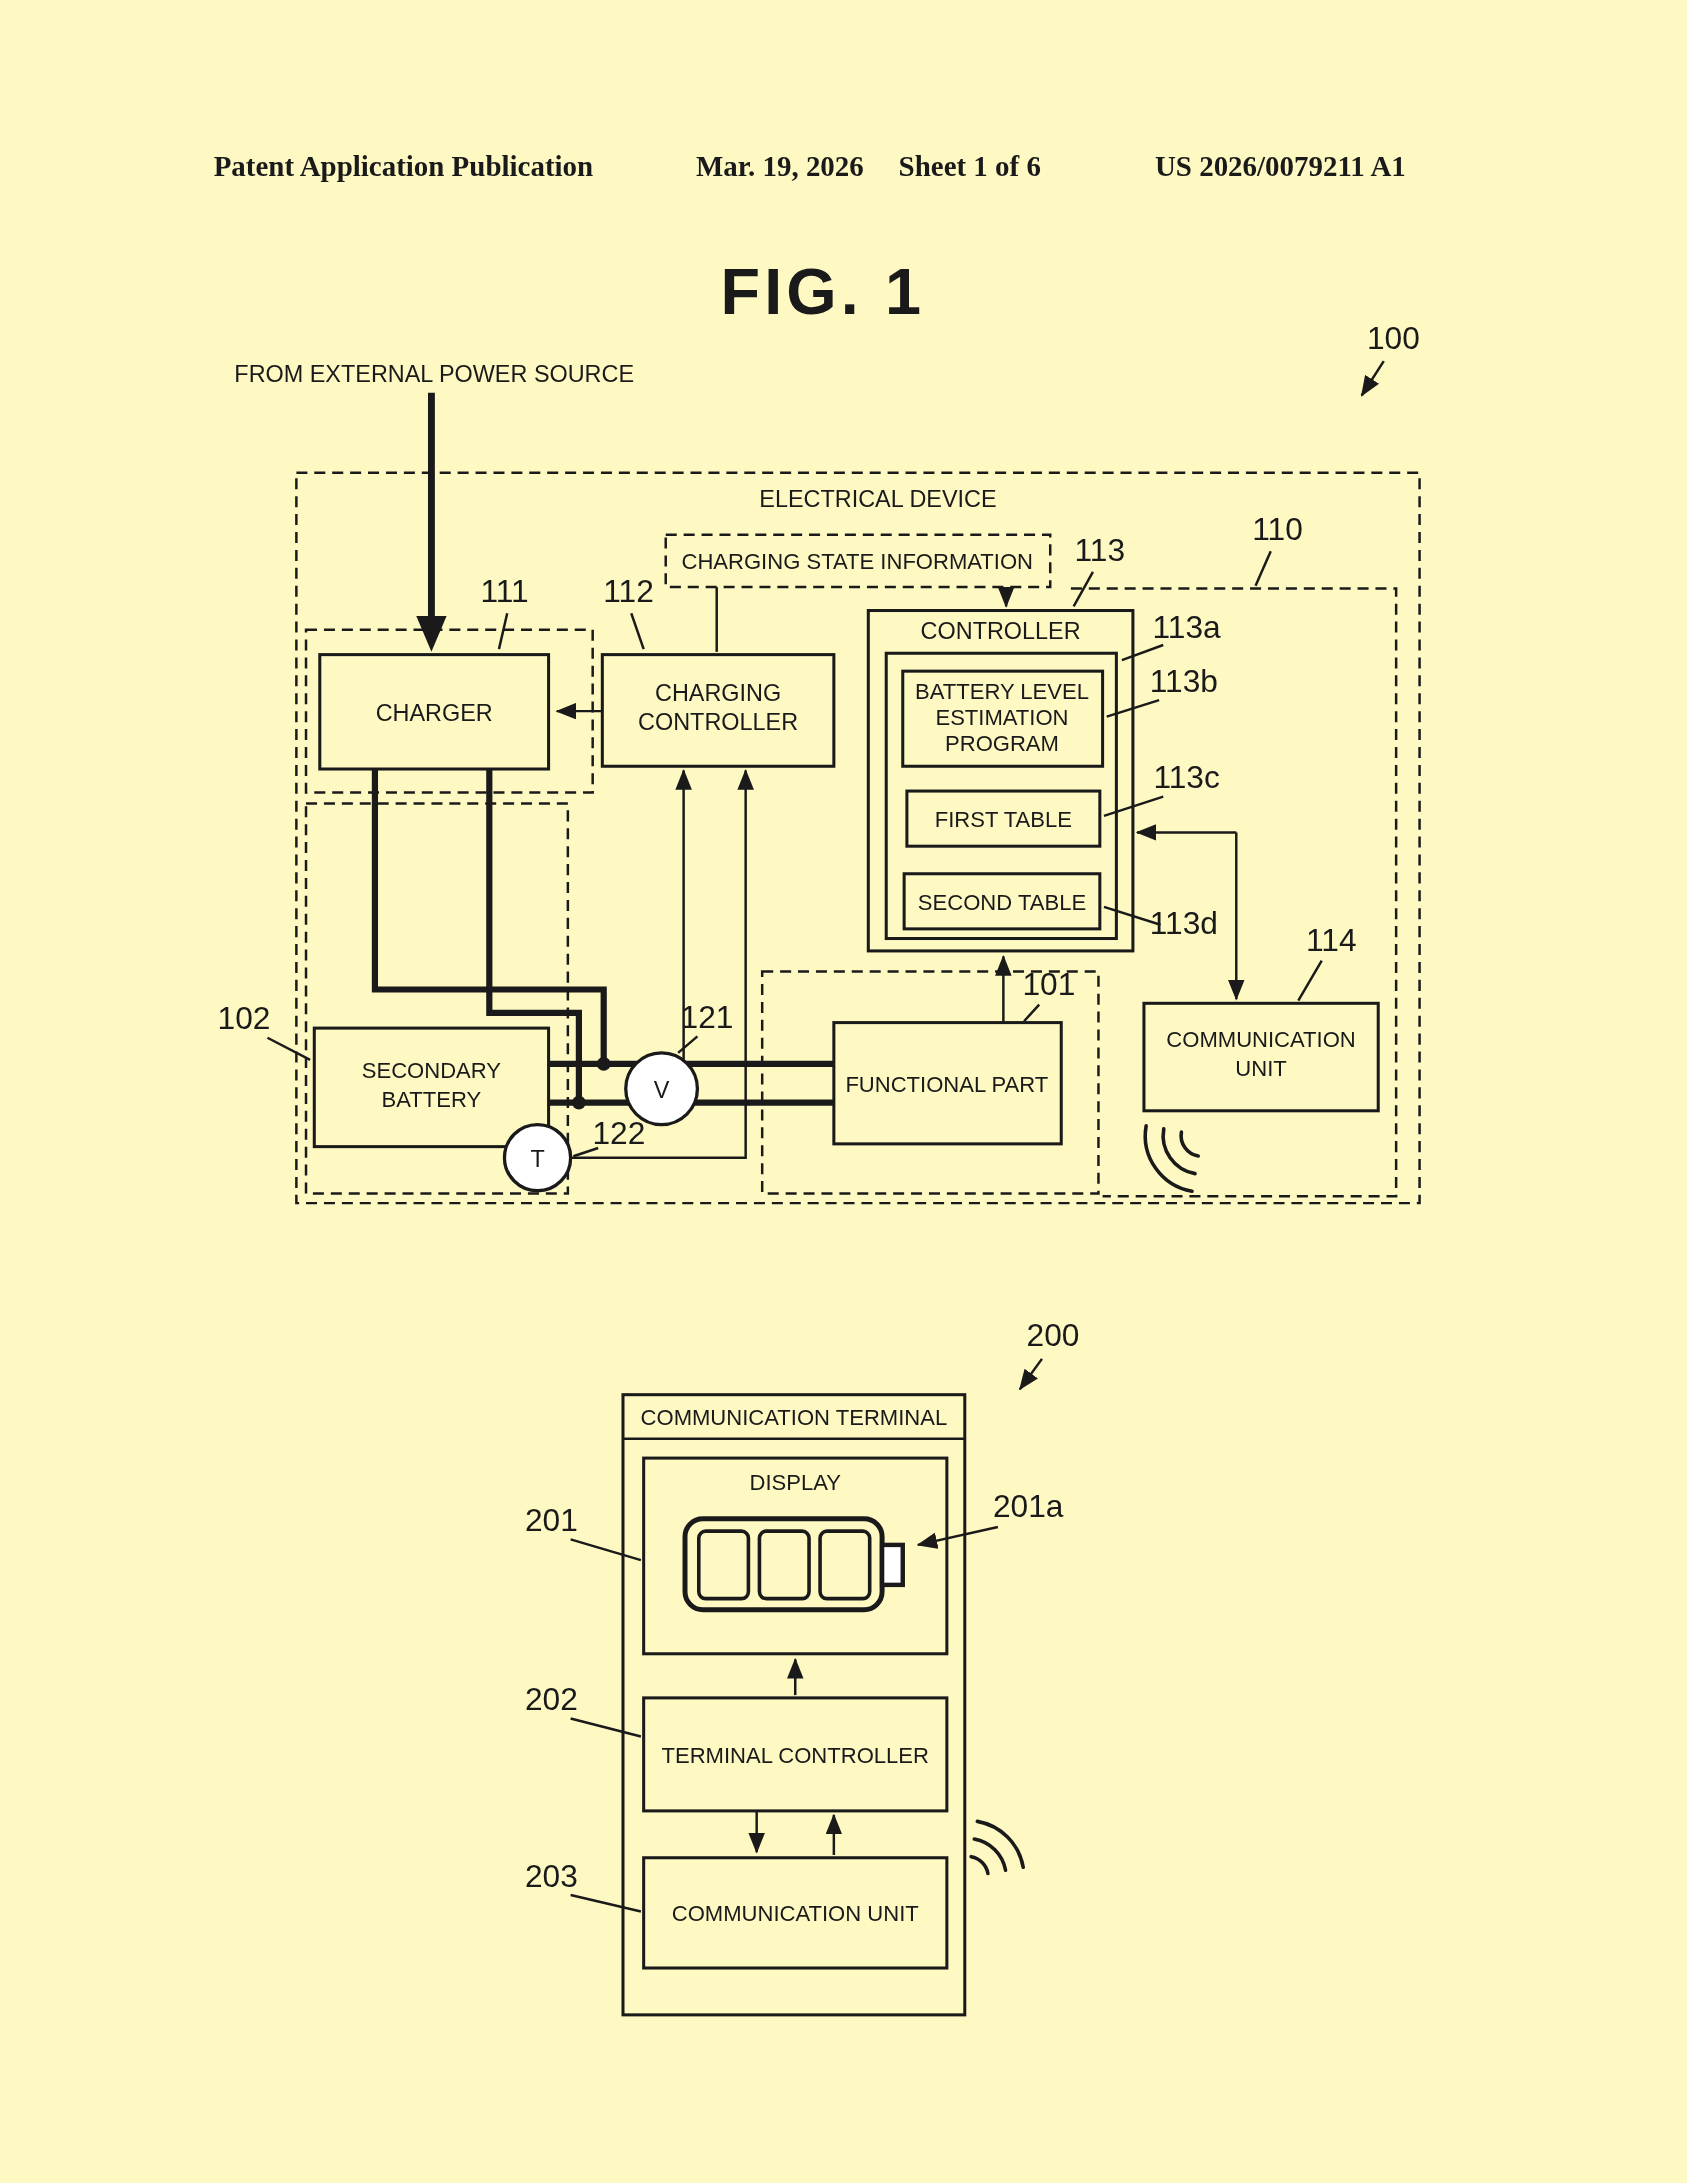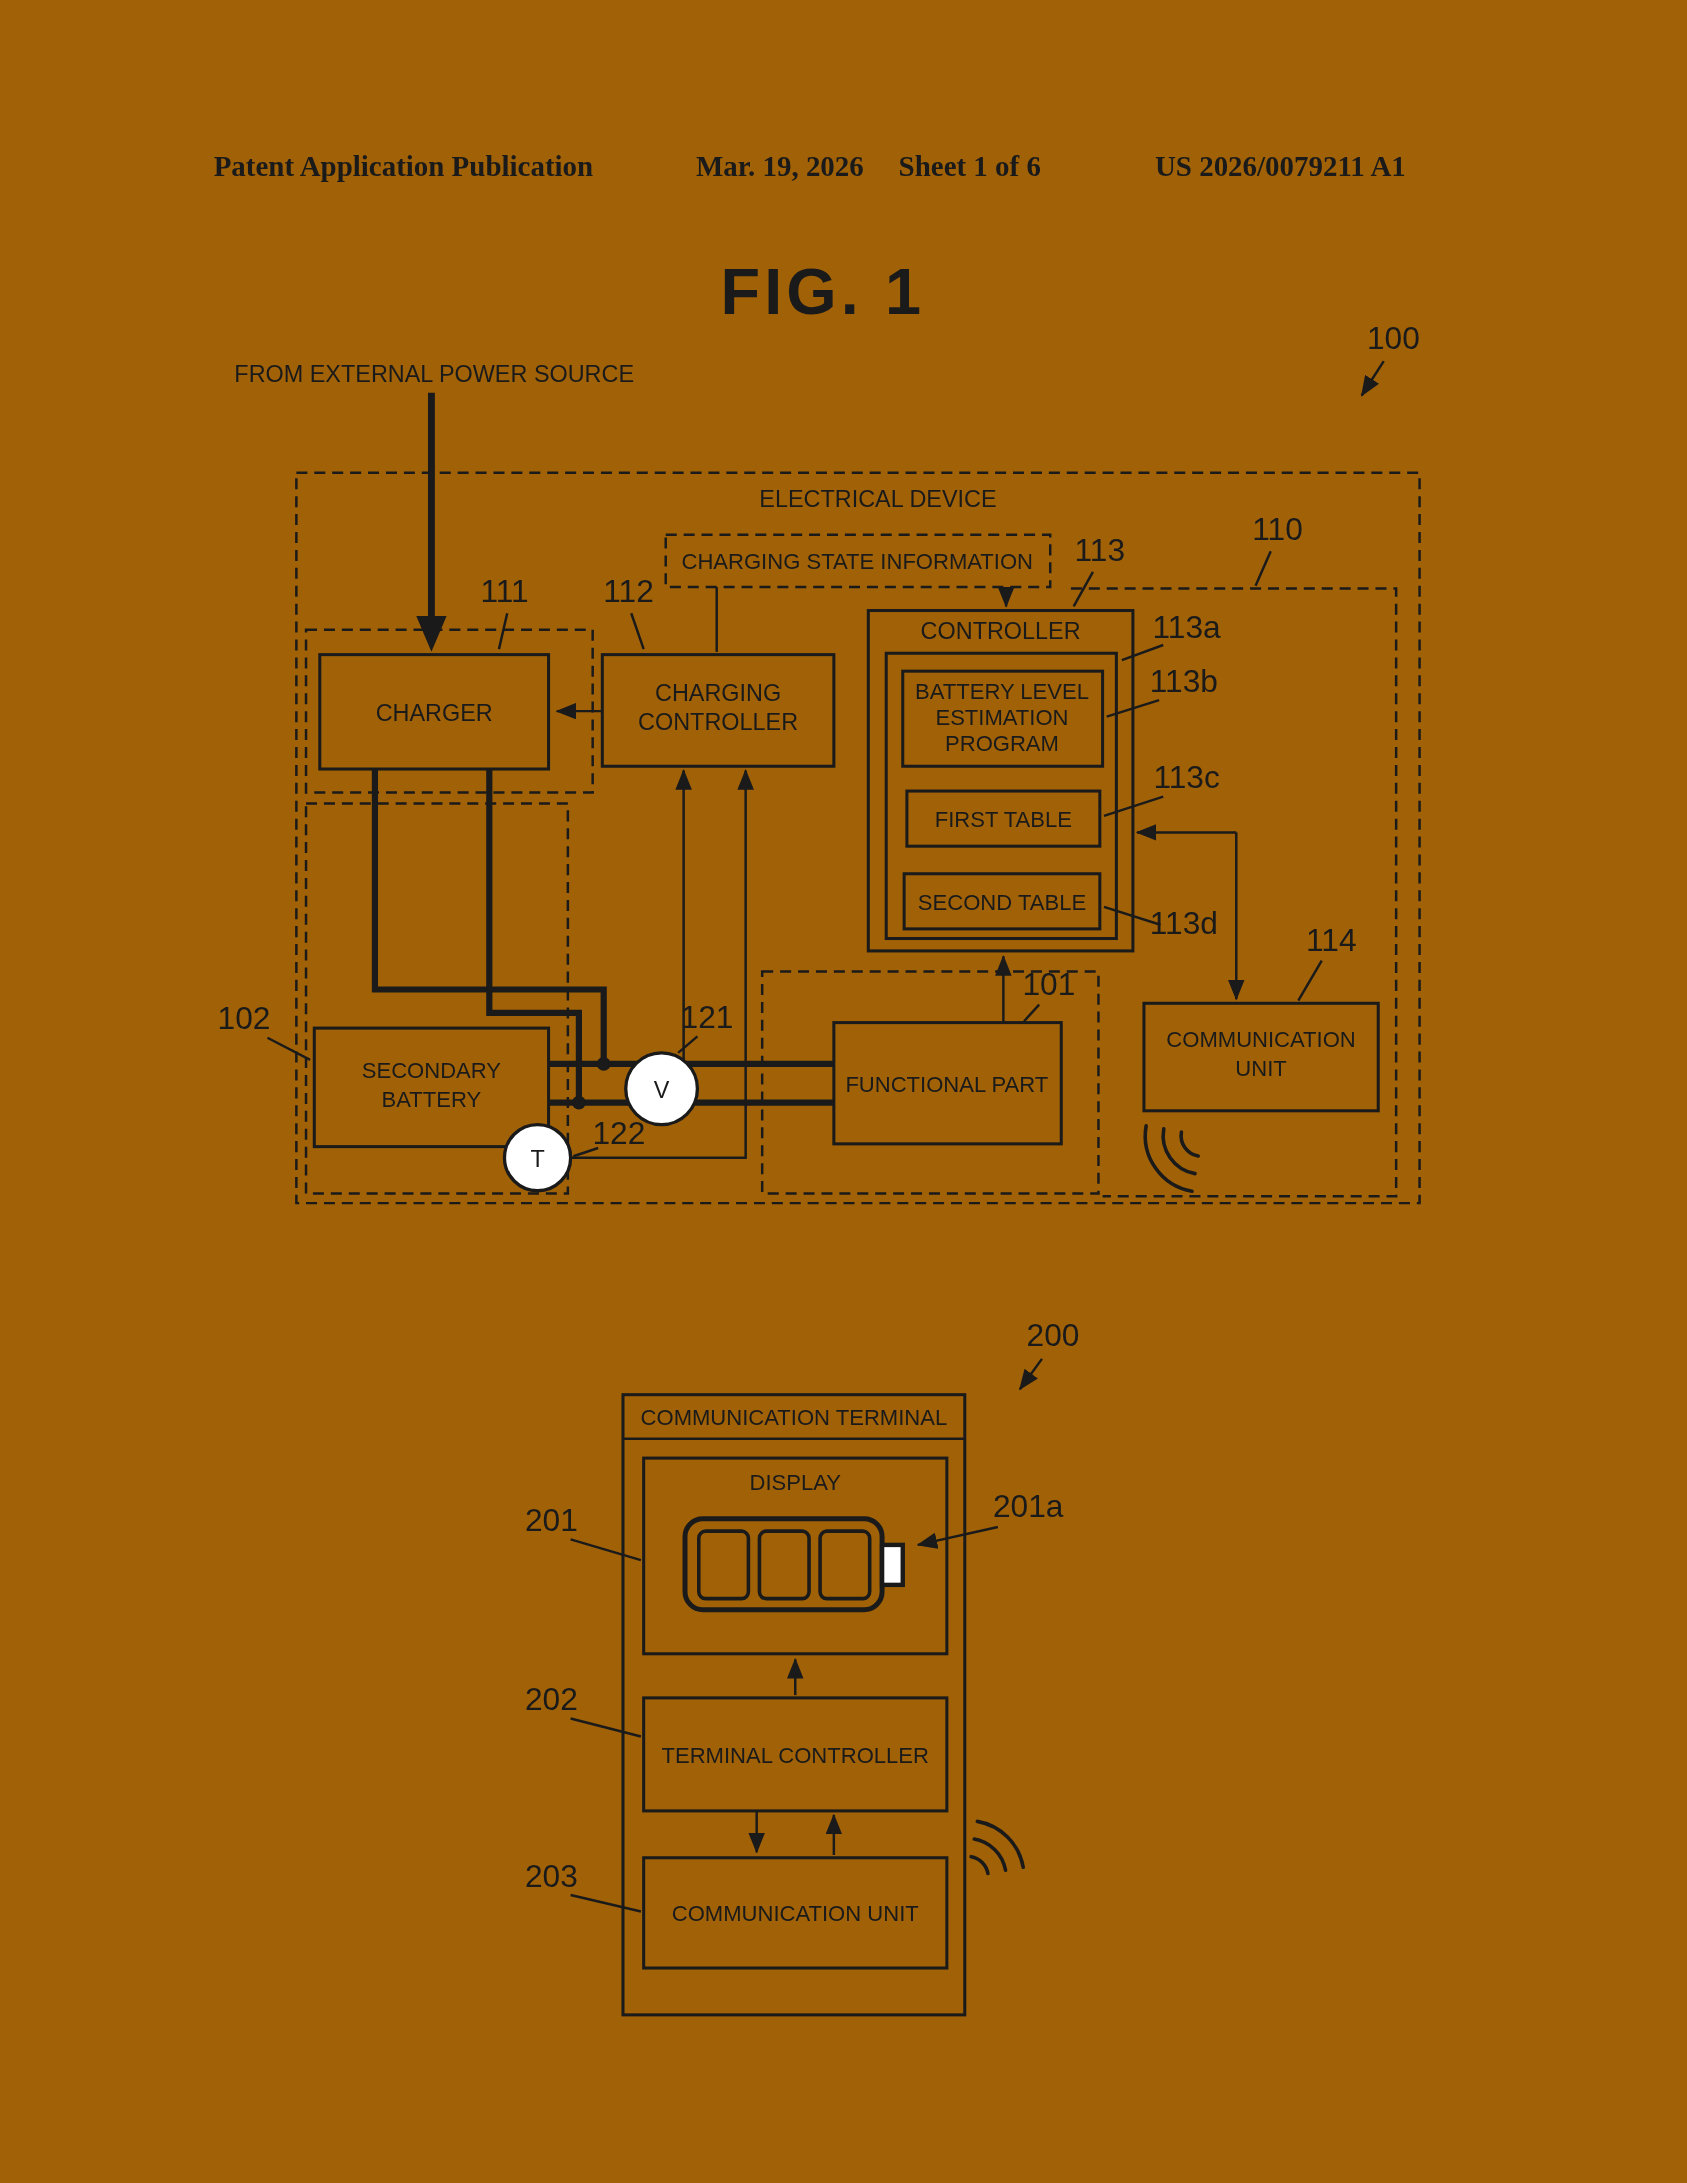--- a/index.html
+++ b/index.html
@@ -1,16 +1,16 @@
 <!DOCTYPE html>
 <html style="font-size:10.6px"><head>
 <meta charset="utf-8">
 <style>
   html, body { margin: 0; padding: 0; background: #ffffff; }
-  .page { width: 1687px; height: 2183px; background: #a16207; }
+  .page { width: 1687px; height: 2183px; background: #fef9c3; }
   svg { display: block; }
   text { fill: #1a1a1a; }
   .hdr  { font-family: "Liberation Serif", serif; font-weight: bold; font-size: 21px; }
   .fig  { font-family: "Liberation Sans", sans-serif; font-weight: bold; font-size: 47px; letter-spacing: 3px; }
   .ref  { font-family: "Liberation Sans", sans-serif; font-size: 23px; }
   .lbl  { font-family: "Liberation Sans", sans-serif; font-size: 17px; }
   .lbls { font-family: "Liberation Sans", sans-serif; font-size: 16px; }
   .box  { fill: none; stroke: #1a1a1a; stroke-width: 2.2; }
   .dash { fill: none; stroke: #1a1a1a; stroke-width: 1.8; stroke-dasharray: 8 5; }
   .thin { fill: none; stroke: #1a1a1a; stroke-width: 1.8; }

